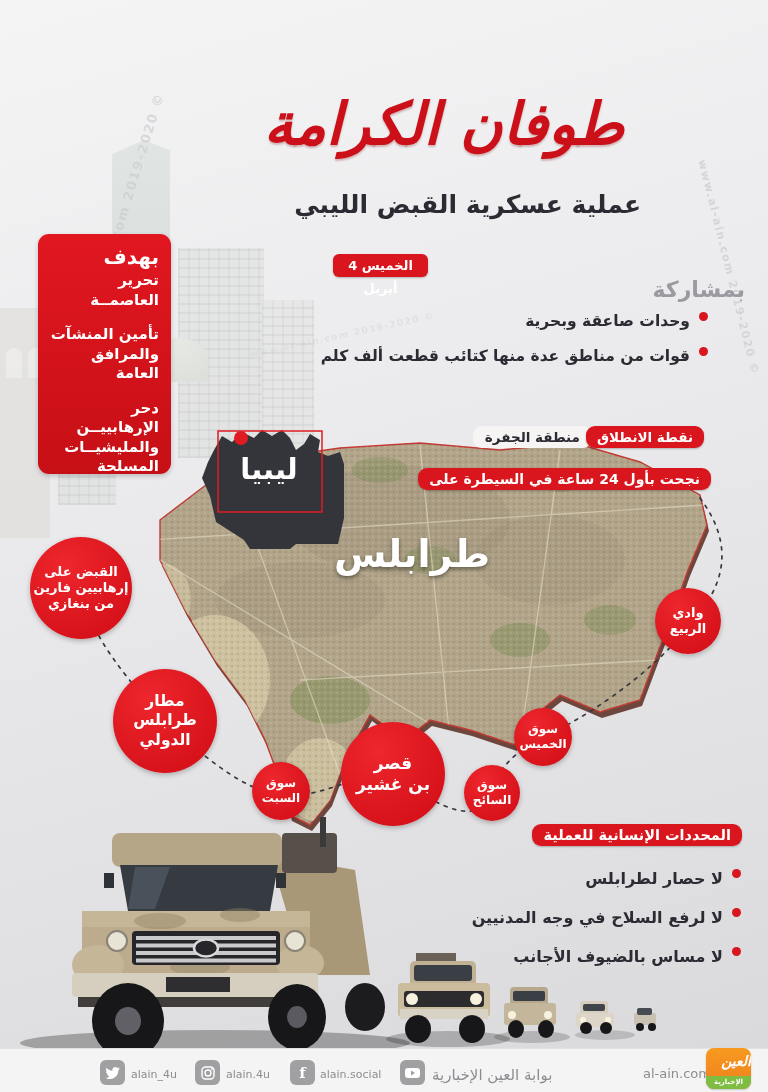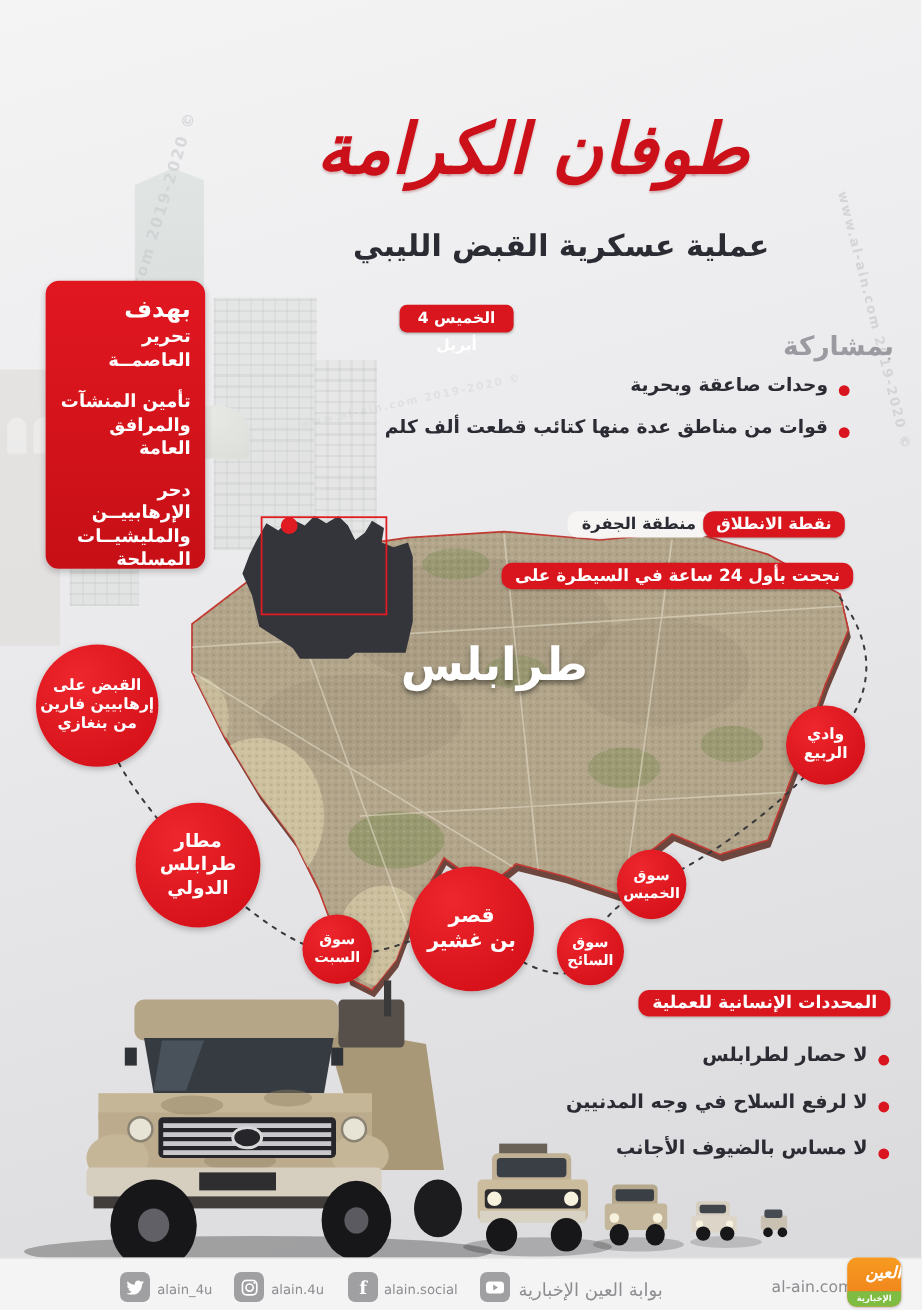--- a/index.html
+++ b/index.html
@@ -43,21 +43,21 @@
   
   .goals { position:absolute; left:38px; top:234px; width:133px; height:240px; border-radius:11px;
            background:linear-gradient(180deg,#e11720 0%,#c70f16 100%); color:#fff; padding:11px 12px;
            text-align:right; box-shadow:0 2px 5px rgba(0,0,0,.2); }
   .goals .h { font-size:20px; font-weight:bold; margin-bottom:2px; }
   .goals .g { font-size:15px; font-weight:bold; line-height:1.3; white-space:pre-line; margin-bottom:15px; }
 
   
   .part-h { position:absolute; top:277px; right:23px; font-size:22px; font-weight:bold; color:#9a9aa0;margin-left:24px; }
   .part { position:absolute; top:312px; right:60px; text-align:right; }
-  .brow { display:flex; align-items:flex-end; justify-content:flex-start; margin-bottom:17px; white-space:nowrap; }
+  .brow { display:flex; align-items:flex-start; justify-content:flex-start; margin-bottom:17px; white-space:nowrap; }
   .dot { display:inline-block; width:9px; height:9px; border-radius:50%; background:#d9151f;
          margin-left:9px; flex:0 0 auto; }
   .btxt { font-size:15.5px; font-weight:bold; color:#2b2b33; }
 
   
   .start-row { position:absolute; top:426px; right:64px; display:flex; align-items:center; }
   .pill-red { background:#d9151d; color:#fff; font-size:13.5px; font-weight:bold; padding:3px 11px;
               border-radius:9px; box-shadow:0 1px 2px rgba(0,0,0,.25); white-space:nowrap; }
   .pill-lite { background:#f6f5f3; color:#2b2b33; font-size:13.5px; font-weight:bold; padding:3px 12px;
                border-radius:9px; margin-right:-6px; position:relative; z-index:-1; white-space:nowrap; }
@@ -205,20 +205,21 @@
              C 122 670 96 642 85 602" fill="none" stroke="#39393b" stroke-width="1.7" stroke-dasharray="3 6" stroke-linecap="round"></path>
   </svg>
 
   <svg class="abs" style="left:198px;top:420px;z-index:4;" width="150" height="132" viewBox="0 0 150 132">
     <path d="M 16,30 L 24,16 L 34,22 L 44,12 L 56,18 L 64,10 L 74,16 L 84,10 L 92,18 L 98,30
              L 106,24 L 112,14 L 122,20 L 120,32 L 130,36 L 142,32 L 146,44 L 146,98 L 140,124
              L 98,124 L 92,129 L 52,129 L 46,120 L 18,102 L 12,76 L 4,58 L 10,42 Z" fill="#34343b"></path>
     <rect x="20" y="11" width="104" height="81" fill="none" stroke="#e01b22" stroke-width="1.5"></rect>
     <circle cx="43" cy="18" r="7" fill="#e01b22"></circle>
   </svg>
+  <div class="country" style="z-index:5;">ليبيا</div>
 
   <div class="city" style="z-index:5;">طرابلس</div>
 
   <div class="start-row" style="z-index:6;">
     <span class="pill-red">نقطة الانطلاق</span>
     <span class="pill-lite">منطقة الجفرة</span>
   </div>
 
   <div class="success" style="z-index:6;">
     <span class="pill-red" style="font-size:14px;">نجحت بأول 24 ساعة في السيطرة على</span>

